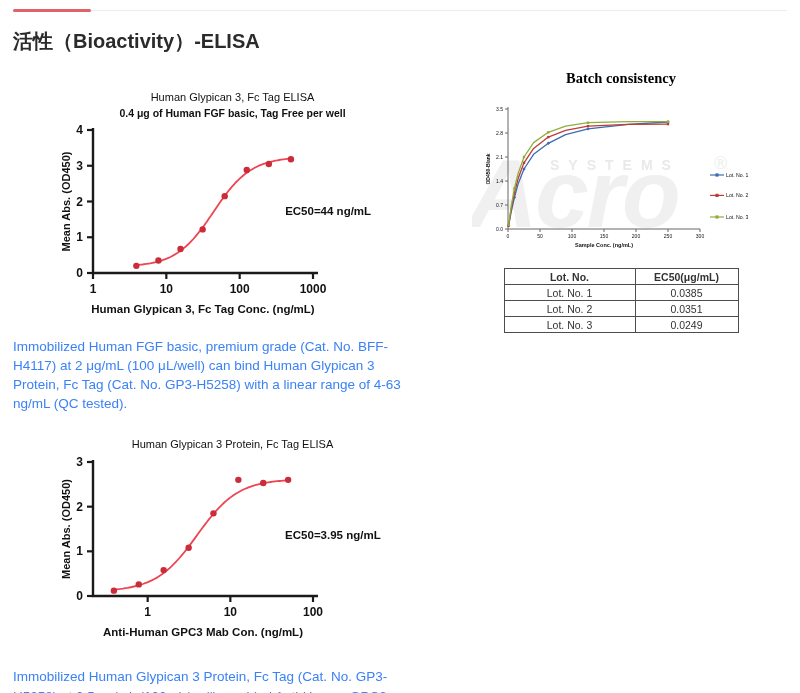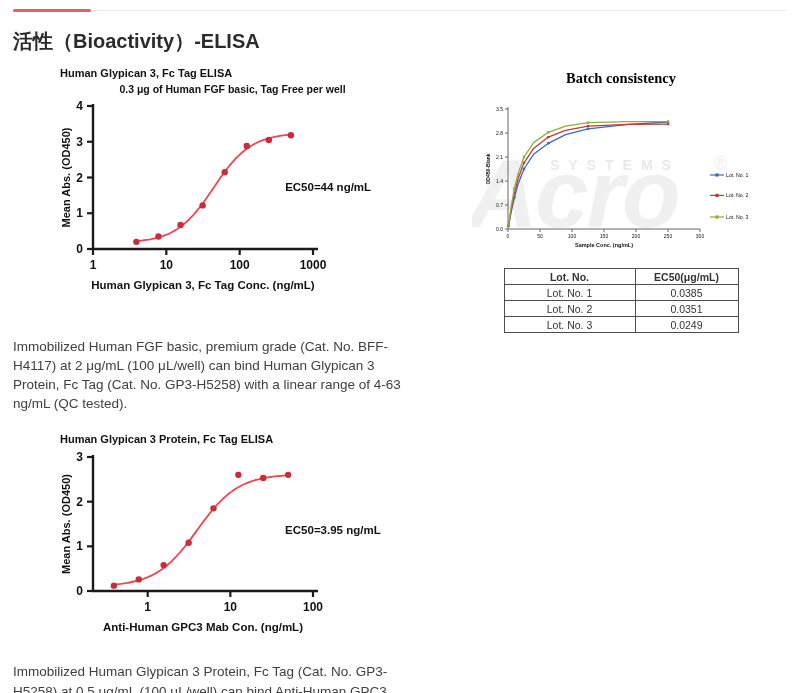--- a/index.html
+++ b/index.html
@@ -8,59 +8,59 @@
 
   .top-divider{position:relative;height:1px;background:#ececec;margin-top:10px;}
   .tab-indicator{position:absolute;left:0;top:-1px;width:78px;height:3px;background:#e0636c;border-radius:2px;}
 
   h2.section-title{font-size:20px;font-weight:bold;color:#2b2b2b;margin:17px 0 12px 0;}
 
   .row1{display:flex;align-items:flex-start;}
 
   
   .elisa-chart{position:relative;width:345px;margin-left:47px;}
-  .elisa-title{font-size:11px;font-weight:bold;color:#111;line-height:1.25;}
+  .elisa-title{text-align:center;font-size:11px;font-weight:normal;color:#111;line-height:1.25;margin-top:24px;}
   .elisa-sub{text-align:center;font-size:10.5px;font-weight:bold;color:#111;margin-top:2px;line-height:1.2;}
   .elisa-chart svg{display:block;margin-top:5px;width:345px;height:200px;}
   svg text{font-family:"Liberation Sans",sans-serif;fill:#111;}
 
   
   .batch-panel{position:relative;width:278px;margin-left:auto;margin-right:27px;}
   .batch-title{font-family:"Liberation Serif",serif;font-weight:bold;font-size:14.5px;color:#000;text-align:center;margin-top:3px;position:relative;z-index:1;}
   .batch-panel svg{display:block;position:relative;z-index:1;width:275px;height:163px;margin-top:14px;}
   .wm{position:absolute;left:-10px;top:30px;width:300px;height:230px;overflow:hidden;z-index:0;pointer-events:none;}
   .wm-systems{position:absolute;top:60px;left:78px;font-size:14px;font-weight:bold;letter-spacing:9px;color:#e9e9e9;}
   .wm-acro{position:absolute;top:42px;left:-4px;font-size:96px;font-weight:bold;font-style:italic;color:#f0f0f0;letter-spacing:-2px;}
   .wm-reg{position:absolute;top:56px;left:242px;font-size:18px;color:#f0f0f0;font-weight:bold;}
 
   table.batch-table{border-collapse:collapse;margin:4px auto 0 auto;position:relative;z-index:1;background:transparent;}
   table.batch-table th,table.batch-table td{border:1px solid #4d4d4d;font-size:10.5px;color:#333;text-align:center;padding:1px 6px;height:13px;}
   table.batch-table th{font-weight:bold;width:118px;}
   table.batch-table th:last-child{width:90px;}
 
-  .para{width:402px;font-size:13.5px;line-height:1.42;color:#404040;margin:4px 0 0 0;}
+  .para{width:402px;font-size:13.5px;line-height:1.42;color:#3b82f6;margin:4px 0 0 0;}
   .chart2-wrap{margin-top:19px;}
   .para2{margin-top:11px;}
 </style>
 </head>
 <body>
 
 <div class="page">
 
   <div class="top-divider">
     <div class="tab-indicator"></div>
   </div>
 
   <h2 class="section-title">活性（Bioactivity）-ELISA</h2>
 
   <div class="row1">
 
     <div class="elisa-chart">
       <div class="elisa-title">Human Glypican 3, Fc Tag ELISA</div>
-      <div class="elisa-sub">0.3 μg of Human FGF basic, Tag Free per well</div>
+      <div class="elisa-sub">0.4 μg of Human FGF basic, Tag Free per well</div>
       <svg id="svg-elisa1" viewBox="0 0 345 200">
           <path d="M 33 4 L 33 149 L 258 149" fill="none" stroke="#1a1a1a" stroke-width="2.4"></path>
           <line x1="27" y1="149" x2="33" y2="149" stroke="#1a1a1a" stroke-width="2.2"></line>
           <text x="23" y="153" text-anchor="end" font-size="12" font-weight="bold">0</text>
           <line x1="27" y1="113.25" x2="33" y2="113.25" stroke="#1a1a1a" stroke-width="2.2"></line>
           <text x="23" y="117.25" text-anchor="end" font-size="12" font-weight="bold">1</text>
           <line x1="27" y1="77.5" x2="33" y2="77.5" stroke="#1a1a1a" stroke-width="2.2"></line>
           <text x="23" y="81.5" text-anchor="end" font-size="12" font-weight="bold">2</text>
           <line x1="27" y1="41.75" x2="33" y2="41.75" stroke="#1a1a1a" stroke-width="2.2"></line>
           <text x="23" y="45.75" text-anchor="end" font-size="12" font-weight="bold">3</text>

